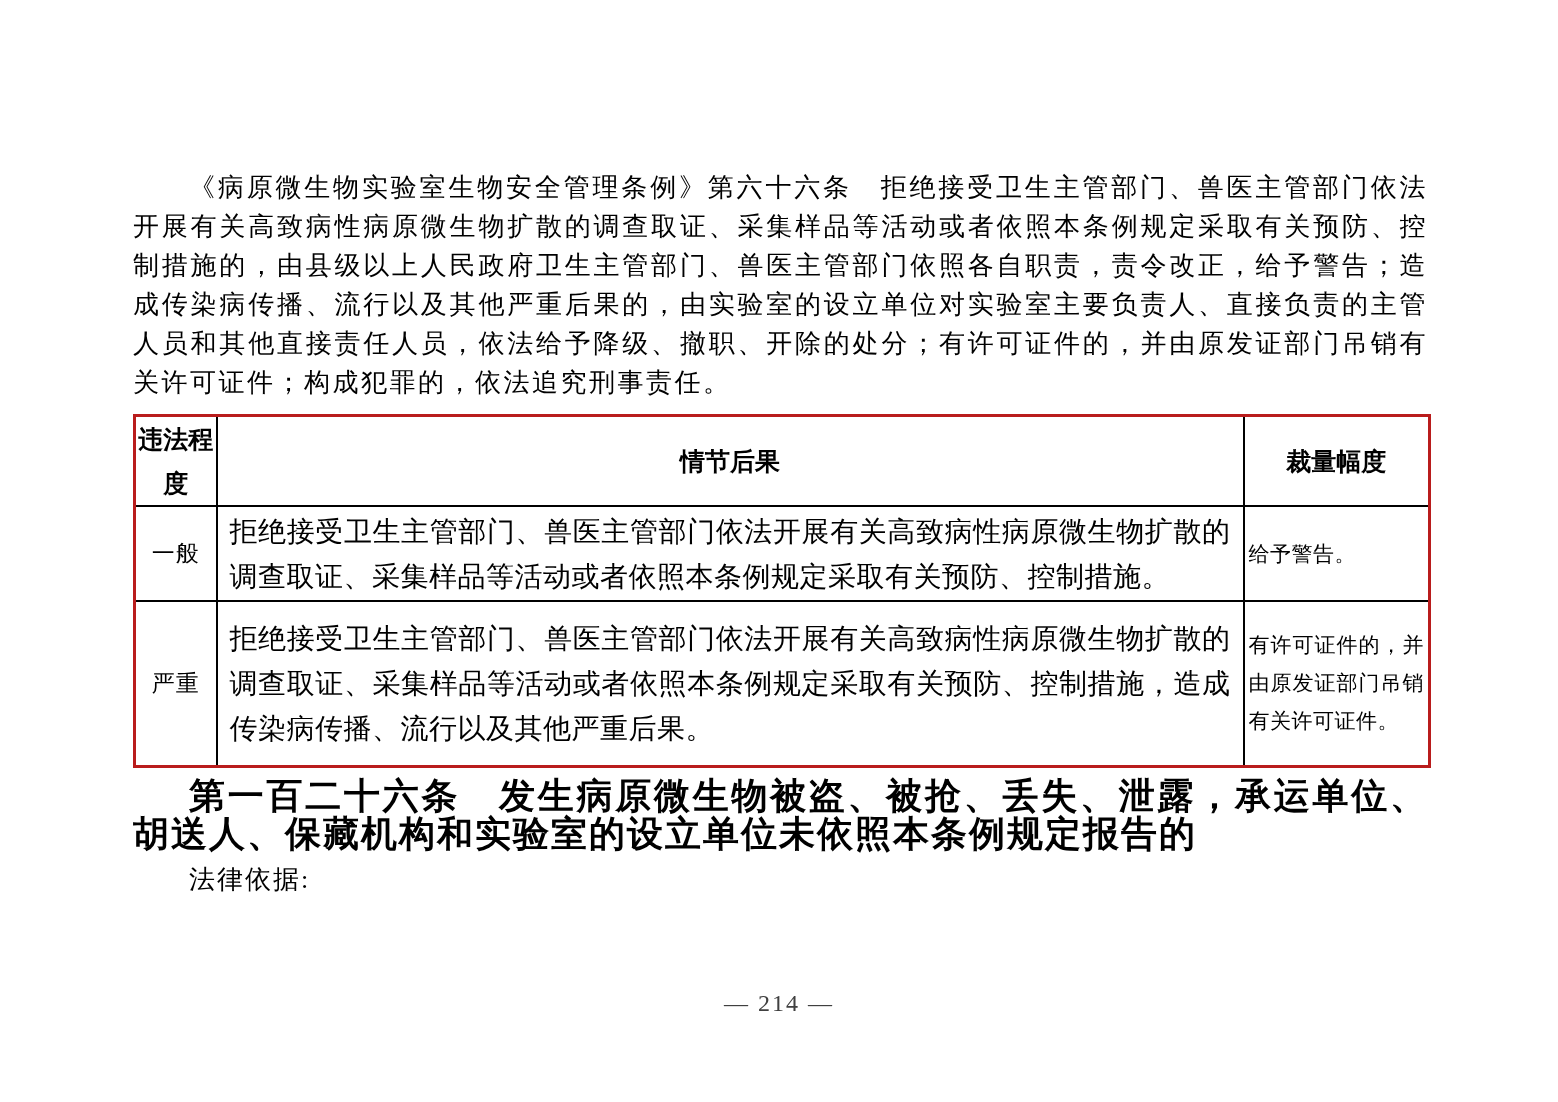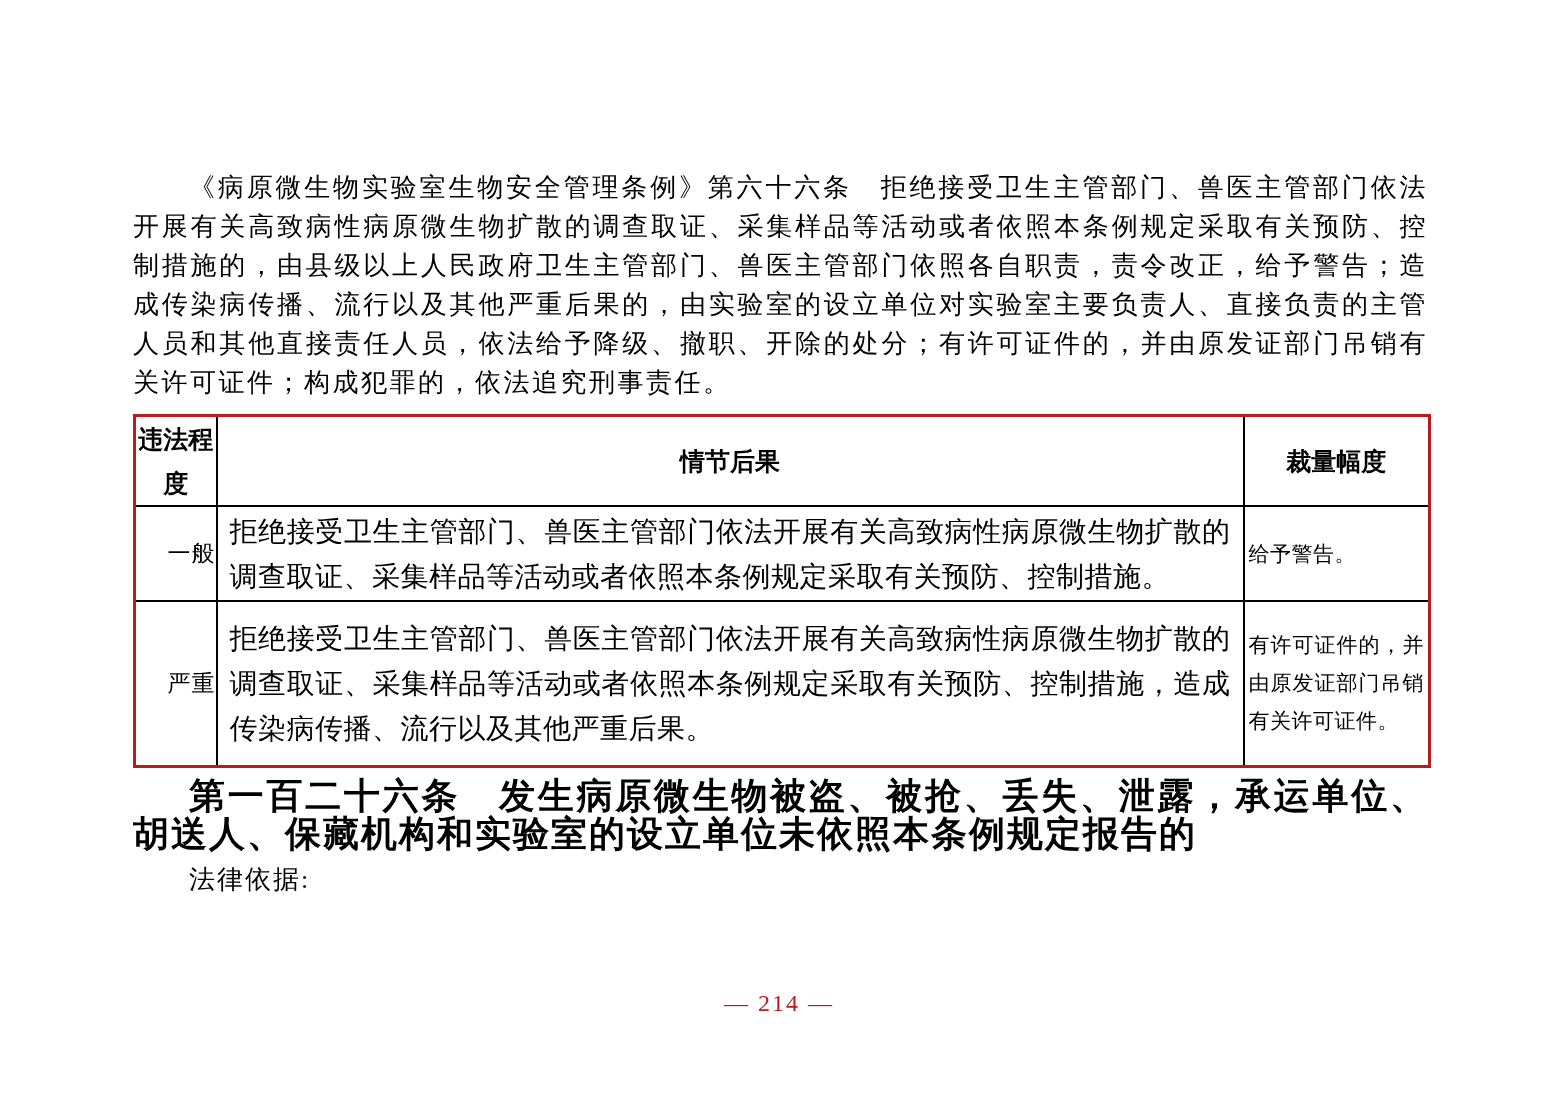--- a/index.html
+++ b/index.html
@@ -52,21 +52,21 @@
     line-height: 44px;
     text-align: center;
     padding: 0 2px;
     word-break: break-all;
   }
   tr.header-row { height: 85px; }
   tr.row-general { height: 95px; }
   tr.row-severe { height: 165px; }
   td.degree-cell {
     font-size: 23px;
-    text-align: right;
+    text-align: center;
     letter-spacing: 1px;
   }
   td.circumstance-cell {
     font-size: 28px;
     line-height: 45px;
     text-align: justify;
     text-justify: inter-ideograph;
     padding: 0 12px;
     letter-spacing: 0.5px;
     word-break: break-all;
@@ -97,21 +97,21 @@
   }
   .page-footer {
     position: absolute;
     left: 0;
     top: 988px;
     width: 1558px;
     text-align: center;
     font-size: 24px;
     line-height: 30px;
     letter-spacing: 2px;
-    color: #b91c1c;
+    color: #404040;
   }
 </style>
 </head>
 <body>
 
 <div class="page">
 
   <p class="body-text indent">《病原微生物实验室生物安全管理条例》第六十六条　拒绝接受卫生主管部门、兽医主管部门依法开展有关高致病性病原微生物扩散的调查取证、采集样品等活动或者依照本条例规定采取有关预防、控制措施的，由县级以上人民政府卫生主管部门、兽医主管部门依照各自职责，责令改正，给予警告；造成传染病传播、流行以及其他严重后果的，由实验室的设立单位对实验室主要负责人、直接负责的主管人员和其他直接责任人员，依法给予降级、撤职、开除的处分；有许可证件的，并由原发证部门吊销有关许可证件；构成犯罪的，依法追究刑事责任。</p>
 
 

